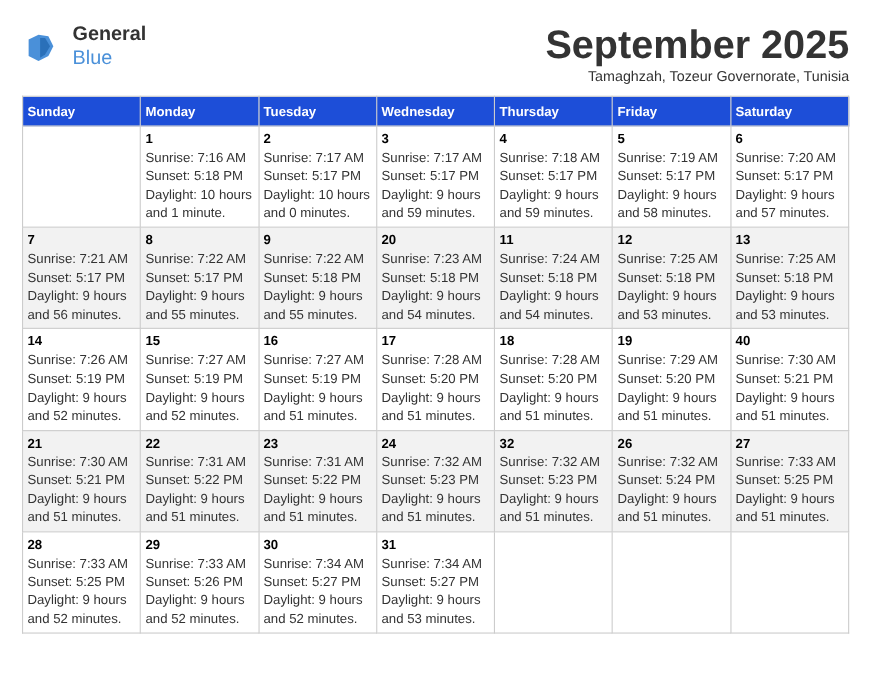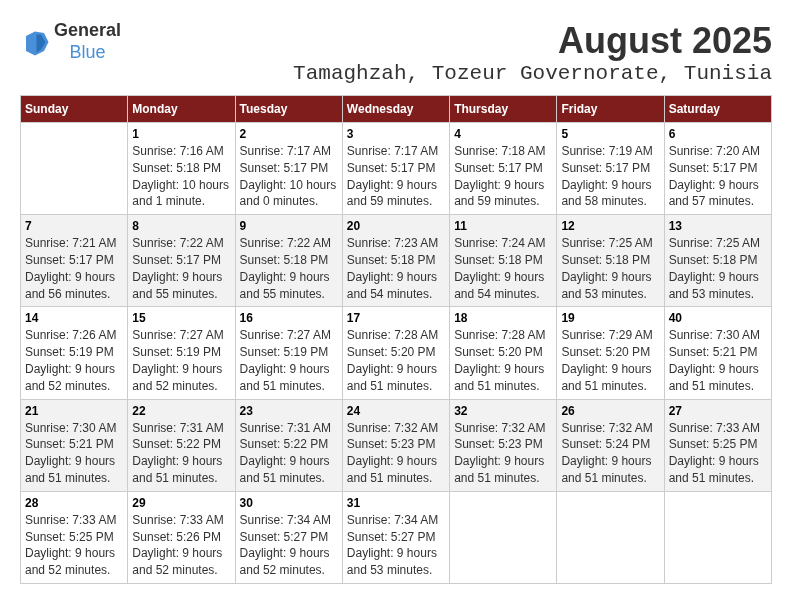--- a/index.html
+++ b/index.html
@@ -12,22 +12,21 @@
     }
     .header-area {
       display: flex;
       justify-content: space-between;
       align-items: flex-start;
       margin-bottom: 10px;
     }
     .logo {
       display: flex;
       align-items: center;
-      gap: 4px;
-      text-align: center;
+      gap: 16px;
     }
     .logo-text-general {
       font-size: 18px;
       font-weight: bold;
       color: #333;
       line-height: 1.2;
     }
     .logo-text-blue {
       font-size: 18px;
       font-weight: normal;
@@ -40,31 +39,30 @@
     }
     .title-area {
       text-align: right;
     }
     .month-title {
       font-size: 36px;
       font-weight: bold;
       color: #333;
     }
     .subtitle {
-      font-size: 21px;
-      color: #333;
-      font-family: Liberation Mono, monospace;
+      font-size: 13px;
+      color: #333;
     }
     .calendar {
       width: 100%;
       border-collapse: collapse;
       font-size: 11px;
     }
     .calendar th {
-      background-color: #7f1d1d;
+      background-color: #1d4ed8;
       color: #fff;
       padding: 6px 4px;
       text-align: left;
       font-size: 12px;
       border: 1px solid #ccc;
     }
     .calendar td {
       border: 1px solid #ccc;
       vertical-align: top;
       padding: 4px;
@@ -100,21 +98,21 @@
       <polygon points="28,10 34,20 28,30 22,34 22,10" fill="#2a70b9"></polygon>
     </svg>
     <div>
       <div style="display:flex; flex-direction:column; line-height:1.1;">
         <span class="logo-text-general">General</span>
         <span class="logo-text-blue">Blue</span>
       </div>
     </div>
   </div>
   <div class="title-area">
-    <div class="month-title">August 2025</div>
+    <div class="month-title">September 2025</div>
     <div class="subtitle">Tamaghzah, Tozeur Governorate, Tunisia</div>
   </div>
 </div>
 
 <table class="calendar">
   <thead>
     <tr>
     <th>Sunday</th>
         <th>Monday</th>
         <th>Tuesday</th>

